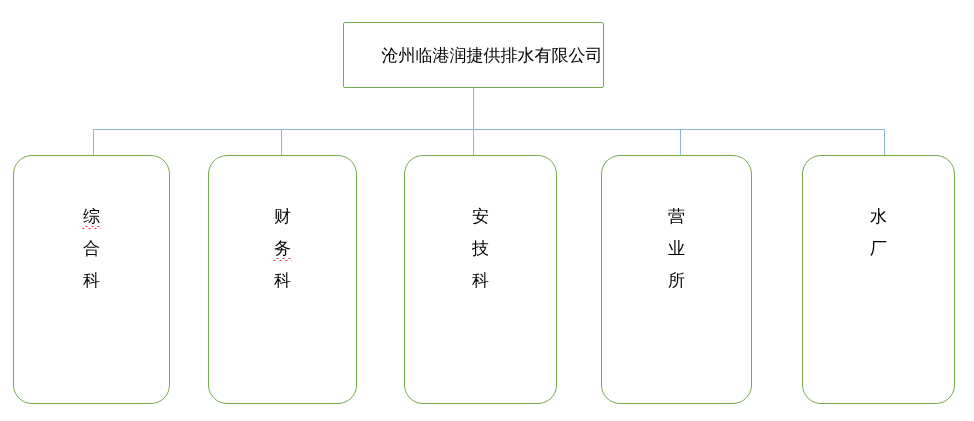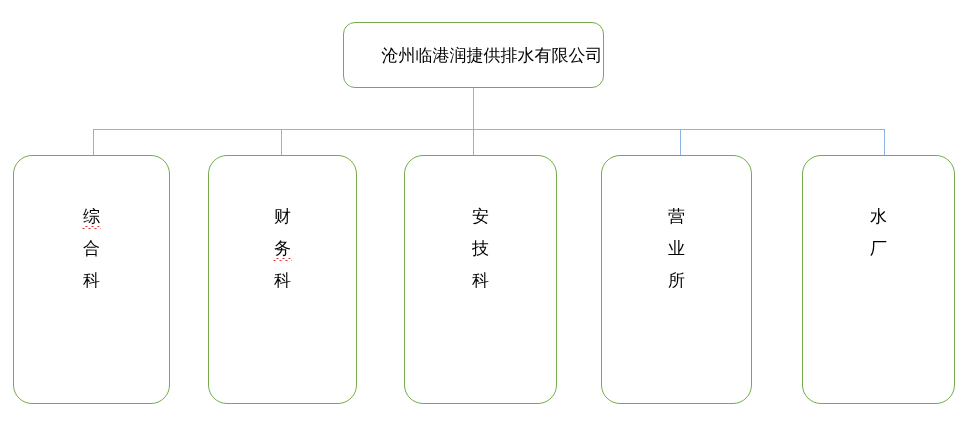--- a/index.html
+++ b/index.html
@@ -34,21 +34,21 @@
     box-sizing: border-box;
     border: 1.4px solid #76ab4b;
     border-radius: 19px;
     background: #ffffff;
     display: flex;
     align-items: center;
     justify-content: center;
   }
 
   .node-box.root {
-    border-radius: 12px;
+    border-radius: 2px;
     padding-left: 37px;
   }
 
   .root-label {
     font-size: 17px;
     color: #000000;
     line-height: 1;
     letter-spacing: 0px;
     white-space: nowrap;
   }

